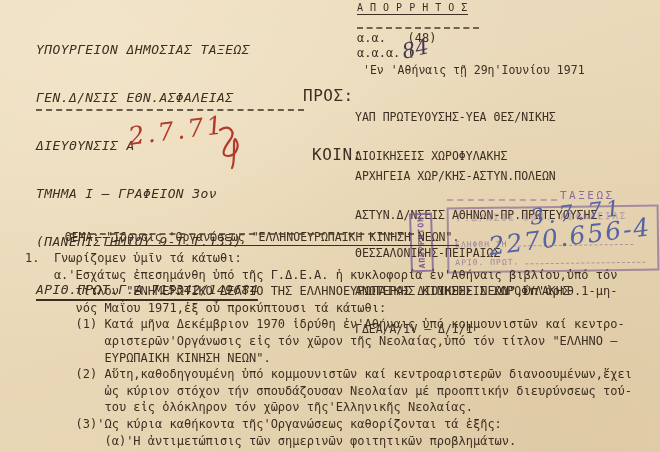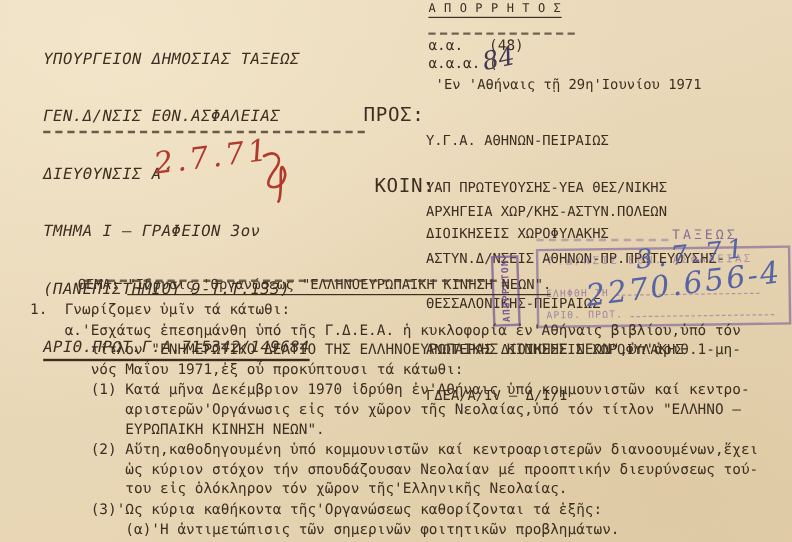--- a/index.html
+++ b/index.html
@@ -84,21 +84,20 @@
     <span class="u">Α Π Ο Ρ Ρ Η Τ Ο Σ</span>
   </div>
   <div id="classif-dash" class="abs"></div>
   <div id="aa-line" class="abs type">α.α.   (48)</div>
   <div id="aaa-line" class="abs type">α.α.α. (</div>
   <div id="aaa-hand" class="abs handwrite">84</div>
   <div id="date-line" class="abs type">'Εν 'Αθήναις τῇ 29η'Ιουνίου 1971</div>
 
   <div id="pros-label" class="abs type addr-label">ΠΡΟΣ:</div>
   <div id="pros-lines" class="abs type addr">
-    <div>Υ.Γ.Α. ΑΘΗΝΩΝ-ΠΕΙΡΑΙΩΣ</div>
     <div>ΥΑΠ ΠΡΩΤΕΥΟΥΣΗΣ-ΥΕΑ ΘΕΣ/ΝΙΚΗΣ</div>
     <div>ΔΙΟΙΚΗΣΕΙΣ ΧΩΡΟΦΥΛΑΚΗΣ</div>
   </div>
 
   <div id="koin-label" class="abs type addr-label">ΚΟΙΝ:</div>
   <div id="koin-lines" class="abs type addr">
     <div>ΑΡΧΗΓΕΙΑ ΧΩΡ/ΚΗΣ-ΑΣΤΥΝ.ΠΟΛΕΩΝ</div>
     <div>ΑΣΤΥΝ.Δ/ΝΣΕΙΣ ΑΘΗΝΩΝ-ΠΡ.ΠΡΩΤΕΥΟΥΣΗΣ-</div>
     <div>ΘΕΣΣΑΛΟΝΙΚΗΣ-ΠΕΙΡΑΙΩΣ</div>
     <div>ΑΝΩΤΕΡΑΣ ΔΙΟΙΚΗΣΕΙΣ ΧΩΡΟΦΥΛΑΚΗΣ</div>

